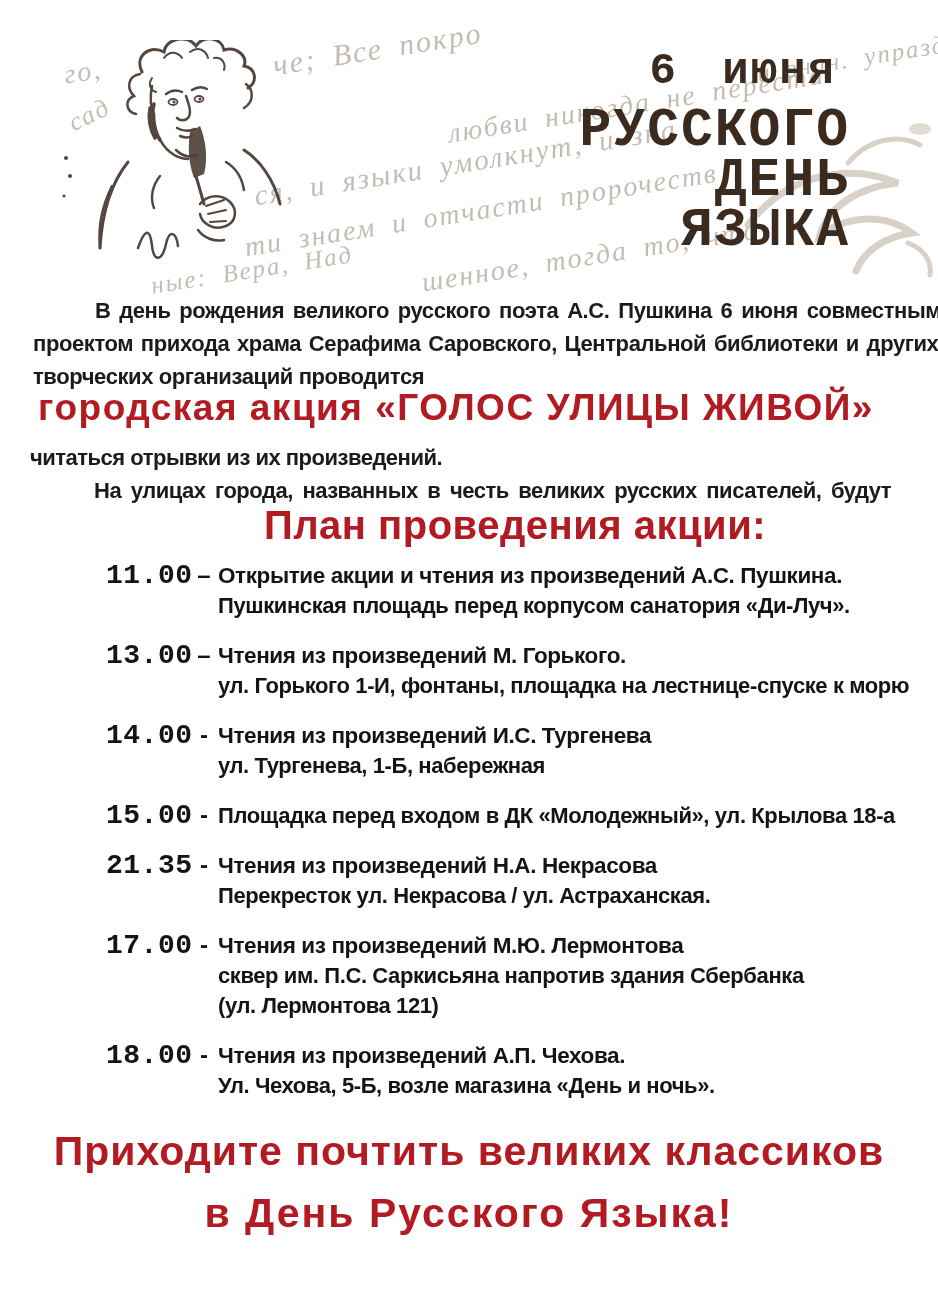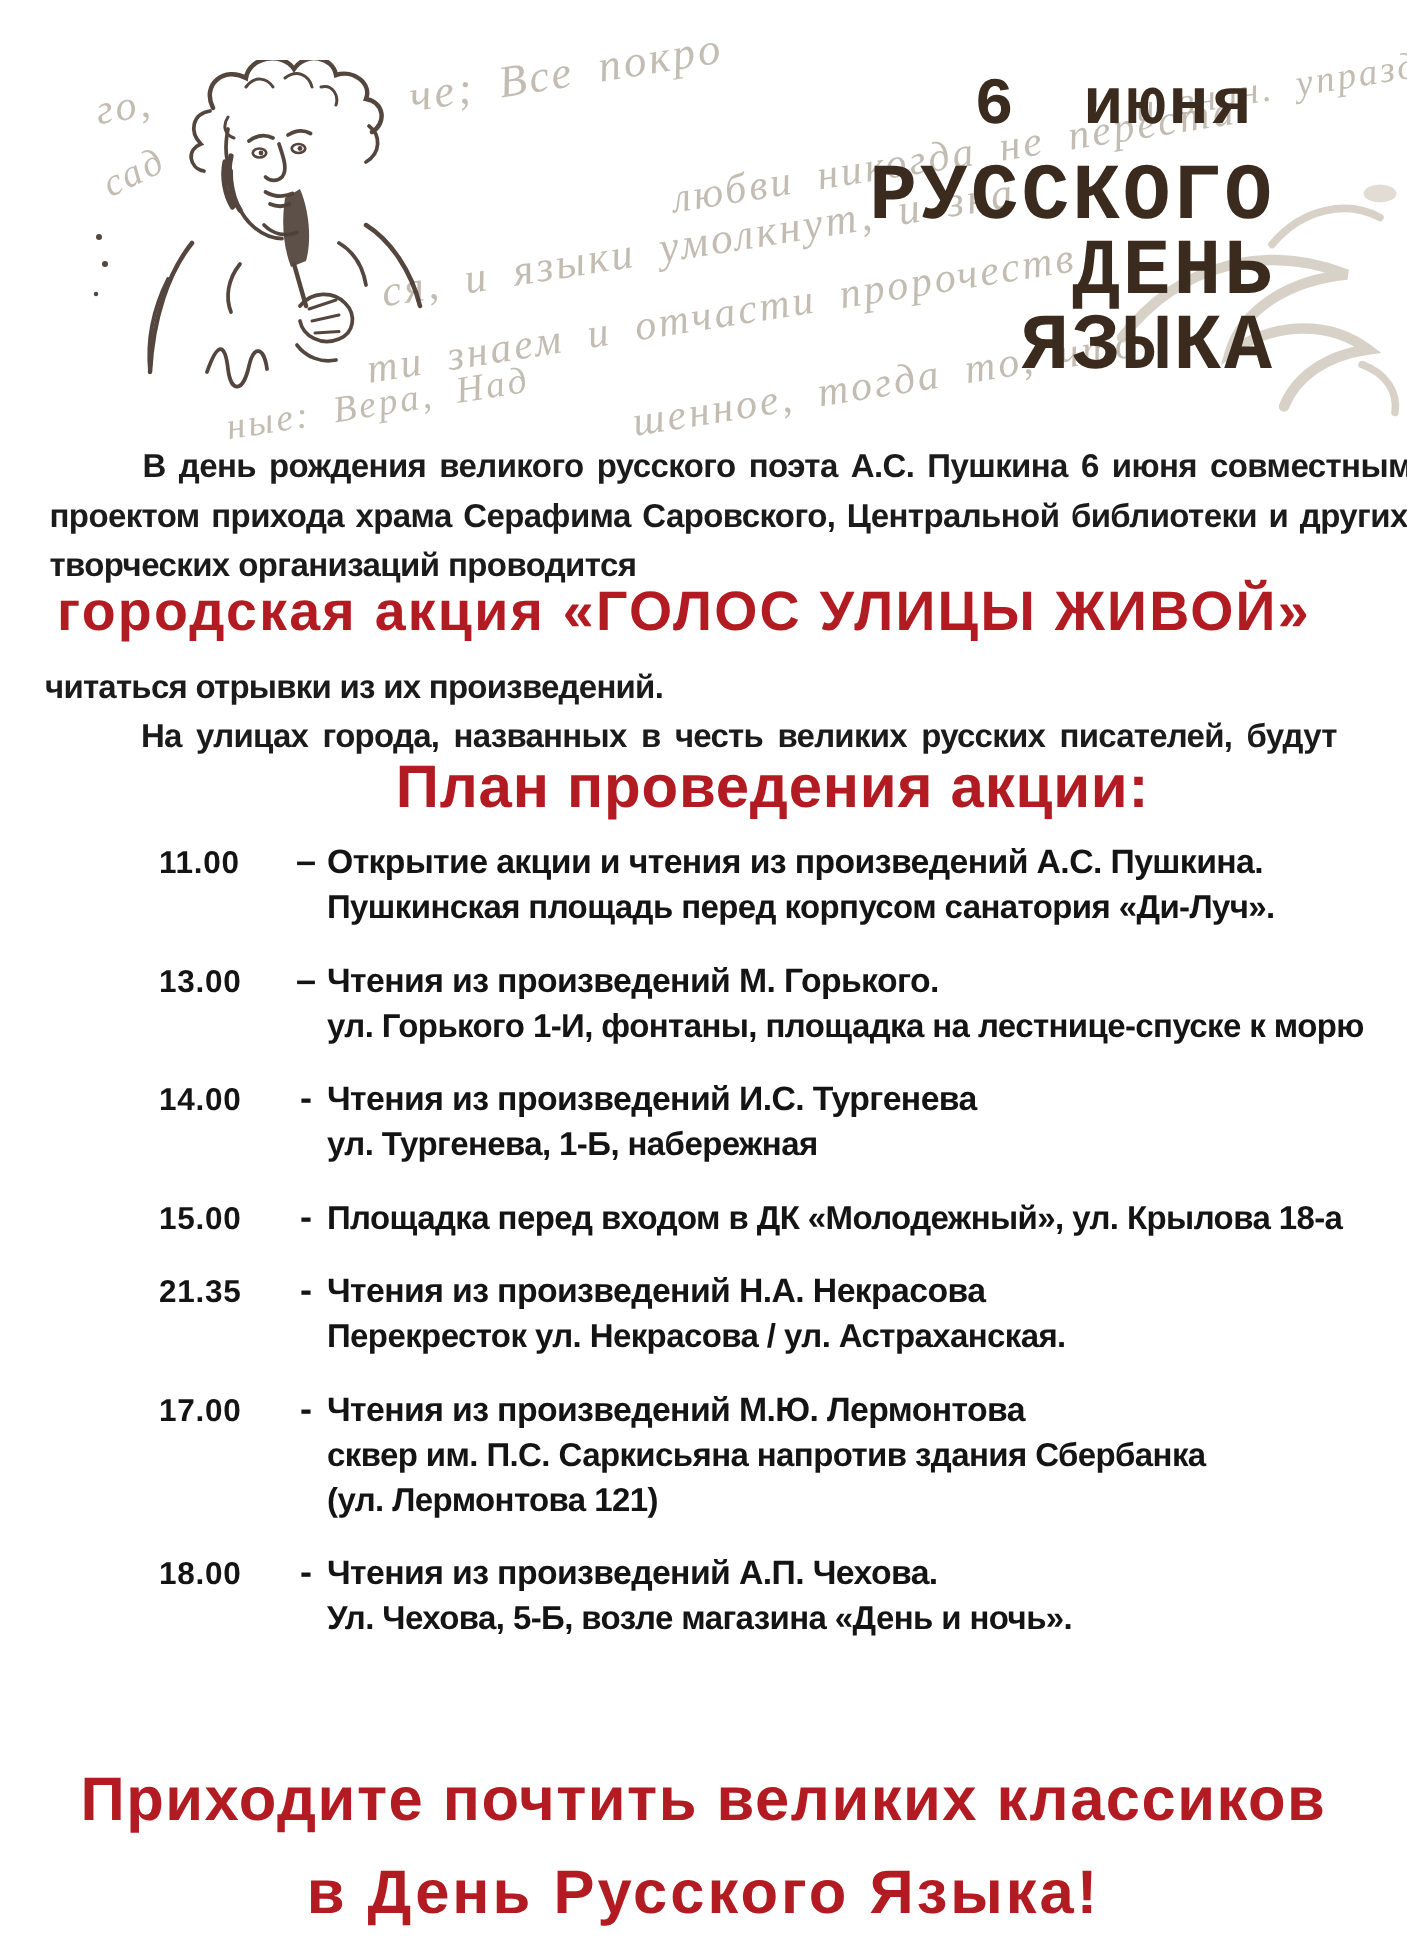--- a/index.html
+++ b/index.html
@@ -33,27 +33,27 @@
   .description{position:absolute;top:441px;left:30px;width:885px;font-size:22px;font-weight:700;
                line-height:33px;letter-spacing:-0.5px;}
   .description .indent{padding-left:64px;word-spacing:4px;}
   
   .sched-heading{position:absolute;top:503px;left:0;width:938px;text-align:center;
                  transform:translateX(46px);font-size:40px;font-weight:700;letter-spacing:.5px;
                  color:var(--accent-red,#b21b21);}
   .schedule{position:absolute;top:560px;left:106px;width:806px;}
   .sched-item{display:grid;grid-template-columns:84px 28px 1fr;align-items:baseline;
               margin-bottom:19px;color:#141414;}
-  .time{font-family:Liberation Sans, sans-serif;font-weight:700;font-size:21px;letter-spacing:.5px;}
+  .time{font-family:Liberation Mono, monospace;font-weight:700;font-size:28px;letter-spacing:.5px;}
   .sep{font-size:24px;font-weight:700;text-align:center;}
   .stitle{font-size:22.5px;font-weight:700;letter-spacing:-0.4px;line-height:30px;white-space:nowrap;}
   .sloc{grid-column:3;font-size:22px;font-weight:700;letter-spacing:-0.4px;line-height:30px;white-space:nowrap;}
   
   .footer{position:absolute;top:1128px;left:0;width:938px;text-align:center;font-weight:700;
-          color:var(--accent-red,#b21b21);margin-top:48px;}
+          color:var(--accent-red,#b21b21);}
   .footer .f1{font-size:41px;letter-spacing:1px;margin-bottom:15px;}
   .footer .f2{font-size:41px;letter-spacing:2px;}
   svg path,svg ellipse{vector-effect:non-scaling-stroke;}
 </style>
 </head>
 <body>
 
 <div class="poster">
 
   <div class="header">

